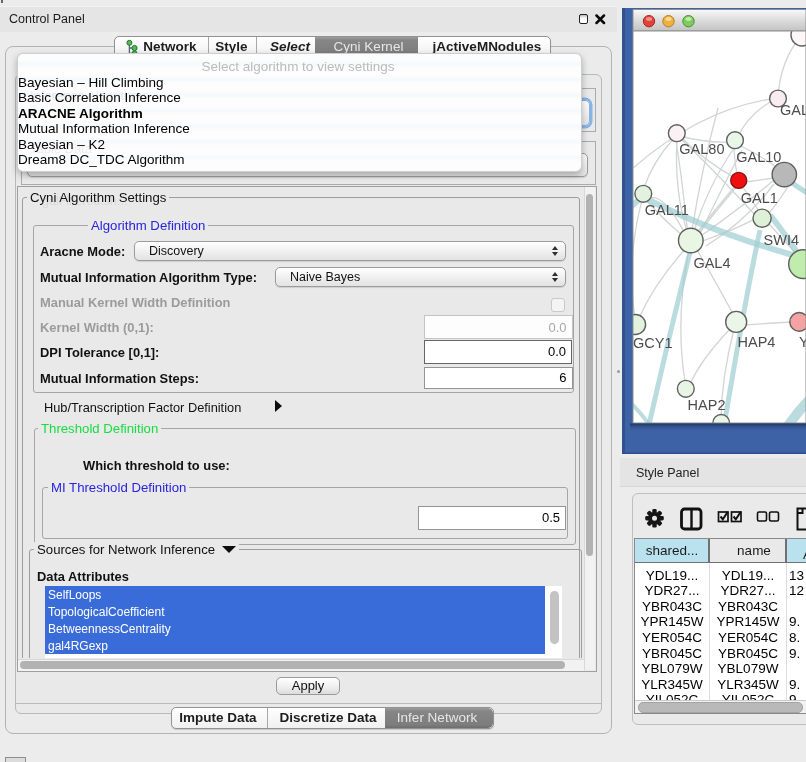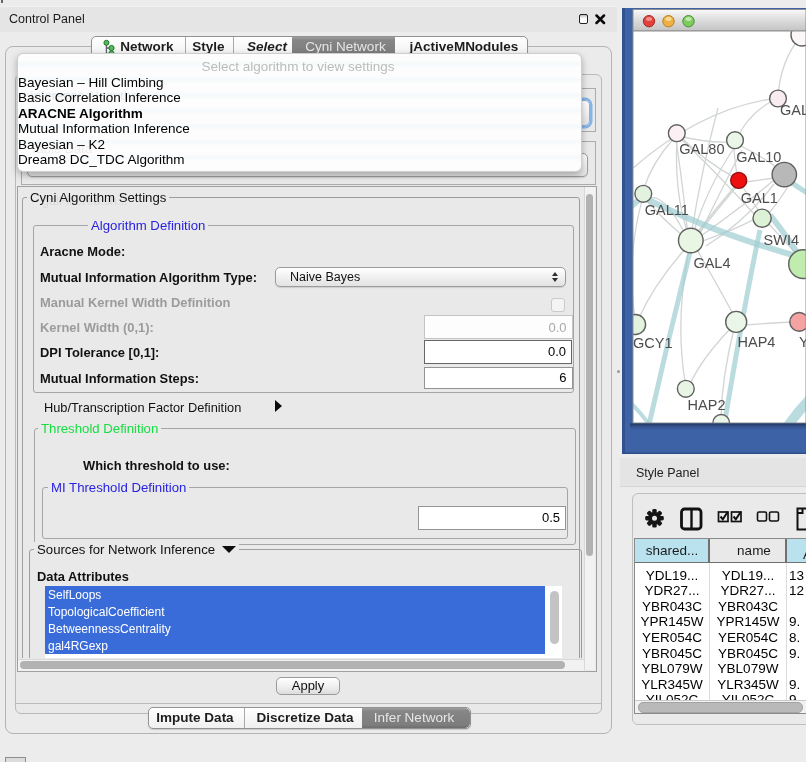--- a/index.html
+++ b/index.html
@@ -17,21 +17,21 @@
   .arr{position:absolute;right:7.5px;width:0;height:0;border-left:3px solid transparent;
        border-right:3px solid transparent;}
   .arr.up{border-bottom:4px solid #2e2e2e;top:4px;}
   .arr.dn{border-top:4px solid #2e2e2e;bottom:4px;}
   .field{position:absolute;background:#fff;font-size:13px;color:#000;
        display:flex;align-items:center;justify-content:flex-end;padding-right:5px;}
   .tbox{position:absolute;border:1px solid #a3a3a3;border-radius:3px;}
   .ttl{position:absolute;top:-5.5px;background:#e9e9e9;padding:0 3px;font-size:13.2px;
        line-height:15px;white-space:nowrap;}
   .seg{position:absolute;height:20px;background:linear-gradient(#ffffff,#f0f0f0);
-       border:1px solid #929292;border-radius:5px;box-shadow:0 1px 1px rgba(0,0,0,0.15);}
+       border:1px solid #929292;border-radius:5px;box-shadow:0 1px 1px rgba(0,0,0,0.15);margin-left:23px;}
   .seg .sep{position:absolute;top:0;bottom:0;width:1px;background:#a8a8a8;}
   .seg .dark{position:absolute;top:0;bottom:0;background:linear-gradient(#9e9e9e,#868686 15%,#7d7d7d 85%,#6d6d6d);}
   .seg .t{position:absolute;top:0;height:20px;line-height:20px;font-size:inherit;
        font-weight:bold;color:#1d1d1d;transform:translateX(-50%);white-space:nowrap;}
   .seg .t.sel{color:#e6e6e6;font-weight:normal;}
 </style>
 </head>
 <body>
 
 <div class="abs" style="left:0;top:0;width:806px;height:762px;background:#ececec;"></div>
@@ -60,20 +60,25 @@
 <div class="abs" id="viewport" style="left:18px;top:187px;width:566px;height:471px;overflow:hidden;">
   <div class="abs" style="left:0;top:0;width:566px;height:600px;">
 
     <div class="tbox" style="left:4px;top:10px;width:556px;height:600px;border-color:#9d9d9d;"></div>
     <div class="ttl" style="left:9px;top:3px;color:#111;">Cyni Algorithm Settings</div>
 
     <div class="tbox" style="left:15px;top:38px;width:539px;height:166px;border-color:#a6a6a6;"></div>
     <div class="ttl" style="left:22px;top:31px;color:#2823dd;margin-left:48px;">Algorithm Definition</div>
 
     <div class="lbl bold" style="left:22px;top:57px;font-size:12.9px;color:#111;">Aracne Mode:</div>
+    <div class="combo" style="left:116px;top:53.8px;width:430px;height:18.5px;">
+      <div class="txt">Discovery</div>
+        <div class="arr up"></div>
+        <div class="arr dn"></div>
+    </div>
 
     <div class="lbl bold" style="left:22px;top:83px;font-size:12.9px;color:#111;">Mutual Information Algorithm Type:</div>
     <div class="combo" style="left:257px;top:79.5px;width:289px;height:18.5px;">
       <div class="txt">Naive Bayes</div>
         <div class="arr up"></div>
         <div class="arr dn"></div>
     </div>
 
     <div class="lbl bold" style="left:22px;top:108px;font-size:12.9px;color:#9b9b9b;">Manual Kernel Width Definition</div>
     <div class="abs" style="left:533px;top:111px;width:12px;height:12px;border:1px solid #c9c9c9;border-radius:3px;background:#f4f4f4;"></div>
@@ -136,21 +141,21 @@
   <div class="sep" style="left:141px;"></div>
   <svg class="abs" style="left:10px;top:1.5px;" width="15" height="18" viewBox="0 0 15 18">
     <path d="M4.4 5 V14.5 M4.4 9 H8 M4.4 14.5 H8" stroke="#5a6470" stroke-width="1.3" fill="none"></path>
     <circle cx="4.4" cy="3.8" r="2.5" fill="#57b65e" stroke="#1e7a2a" stroke-width="1"></circle>
     <circle cx="9.5" cy="9" r="2.6" fill="#57b65e" stroke="#1e7a2a" stroke-width="1"></circle>
     <circle cx="9.5" cy="14.5" r="2.6" fill="#57b65e" stroke="#1e7a2a" stroke-width="1"></circle>
   </svg>
   <div class="t" style="left:55px;">Network</div>
   <div class="t" style="left:116.5px;">Style</div>
   <div class="t" style="left:175px;font-style:italic;">Select</div>
-  <div class="t sel" style="left:253.5px;">Cyni Network</div>
+  <div class="t sel" style="left:253.5px;">Cyni Kernel</div>
   <div class="t" style="left:372px;">jActiveMNodules</div>
 </div>
 
 <div class="abs" style="left:17px;top:53px;width:563px;height:117px;background:repeating-linear-gradient(180deg,#fdfdfd 0px,#fdfdfd 6px,#f5f9fb 10px,#fdfdfd 14px,#fdfdfd 15.6px);background-color:#fdfdfd;border:1px solid rgba(150,150,150,0.45);border-radius:6px;box-shadow:0 3px 7px rgba(0,0,0,0.28);"></div>
 <div class="lbl" style="left:298px;top:59px;font-size:13.5px;color:#bbbbbb;transform:translateX(-50%);">Select algorithm to view settings</div>
 <div class="lbl" style="left:18px;top:74.5px;font-size:13.5px;color:#000;">Bayesian – Hill Climbing</div>
 <div class="lbl" style="left:18px;top:90px;font-size:13.5px;color:#000;">Basic Correlation Inference</div>
 <div class="lbl bold" style="left:18px;top:105.5px;font-size:13.5px;color:#000;">ARACNE Algorithm</div>
 <div class="lbl" style="left:18px;top:121px;font-size:13.5px;color:#000;">Mutual Information Inference</div>
 <div class="lbl" style="left:18px;top:136.5px;font-size:13.5px;color:#000;">Bayesian – K2</div>

